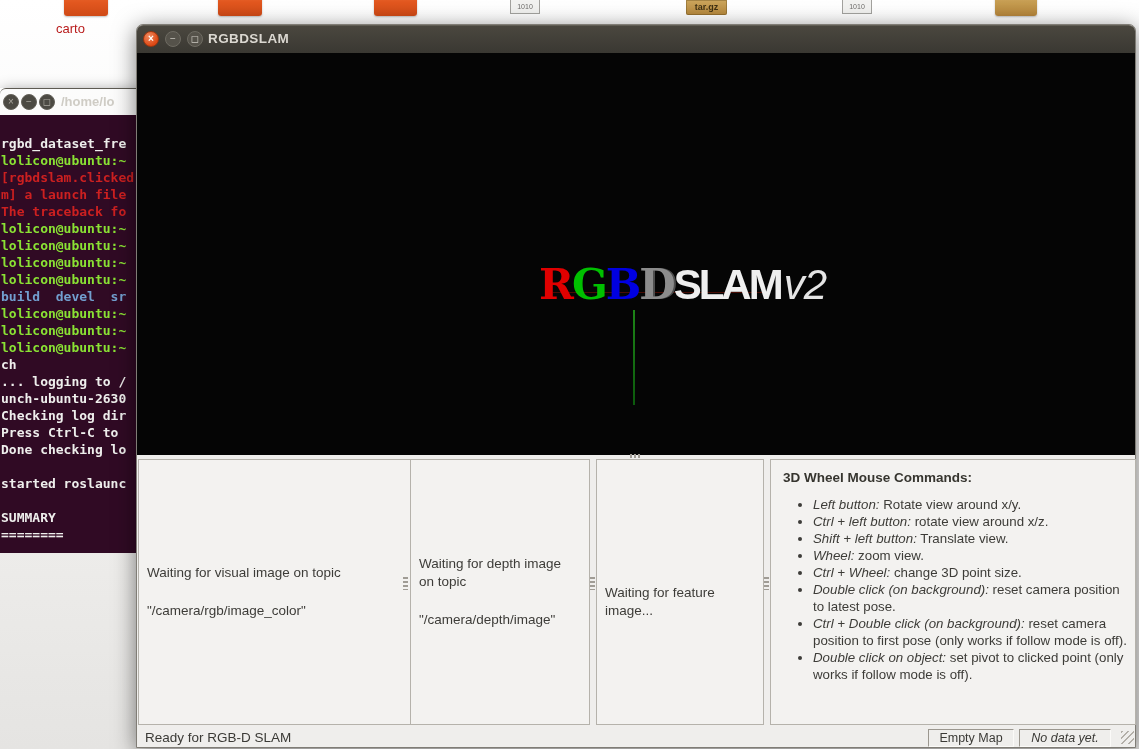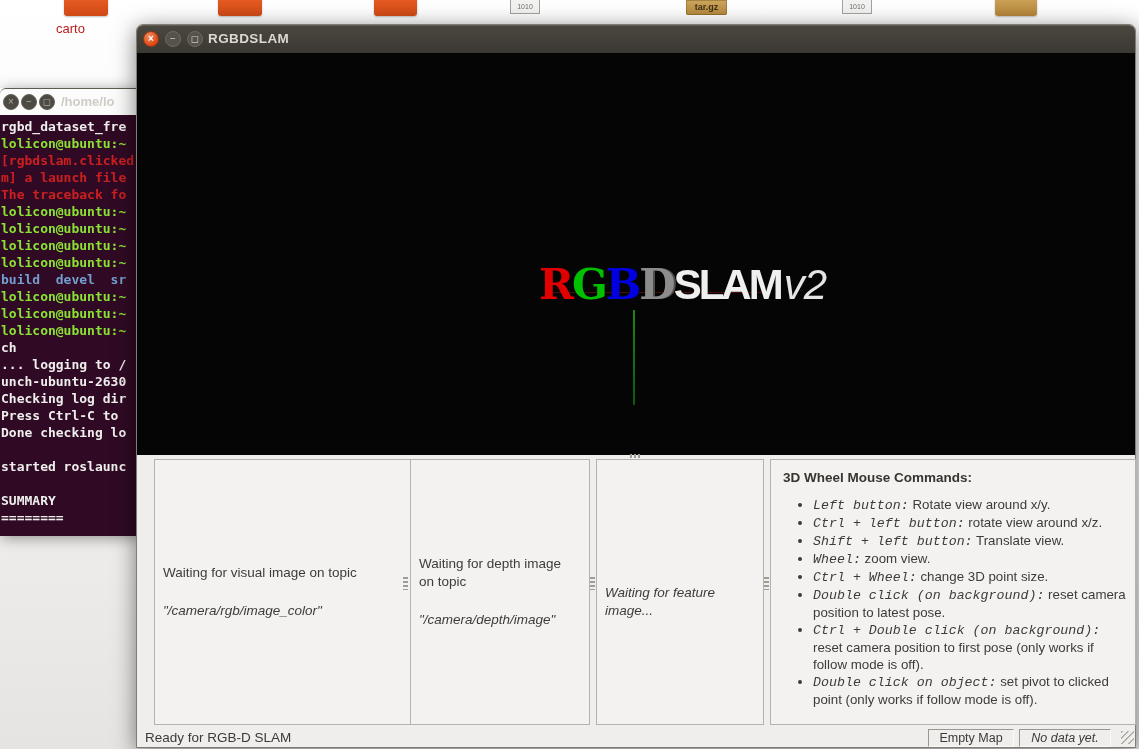--- a/index.html
+++ b/index.html
@@ -49,21 +49,21 @@
   }
   .wbtn{
     position:absolute;top:5px;width:16px;height:16px;border-radius:50%;
     box-sizing:border-box;font-size:10px;line-height:14px;text-align:center;
   }
   .term .wbtn{background:#4c4a43;border:1px solid #65625a;color:#aba89f;}
   .term .b-close{left:3px;}
   .term .b-min{left:21px;}
   .term .b-max{left:39px;}
   .term-body{
-    height:418px;background:#300a24;overflow:hidden;padding-top:3px;box-sizing:content-box;
+    height:418px;background:#300a24;overflow:hidden;padding-top:20px;box-sizing:content-box;
   }
   .tline{
     height:17px;line-height:17px;white-space:pre;overflow:hidden;
     font-family:"DejaVu Sans Mono","Liberation Mono",monospace;
     font-size:13px;font-weight:bold;padding-left:1px;
   }
   .t-w{color:#eeeeec;}
   .t-g{color:#8ae234;}
   .t-r{color:#cc2020;}
   .t-b{color:#729fcf;}
@@ -110,29 +110,29 @@
     background:repeating-linear-gradient(90deg,#a09c95 0 2px,transparent 2px 4px);}
   .vgrip{position:absolute;width:5px;height:13px;
     background:repeating-linear-gradient(#a09c95 0 2px,transparent 2px 4px);}
   
   .panel{
     position:absolute;top:434px;height:266px;background:#f3f2f0;
     border:1px solid #b5b2ab;box-sizing:border-box;color:#3d3c38;
   }
   .wait-panel{display:flex;flex-direction:column;justify-content:center;
     padding:0 10px 0 8px;font-size:13.5px;line-height:18px;}
-  .p1{left:17px;width:311px;}
+  .p1{left:1px;width:311px;}
   .p2{left:273px;width:180px;}
   .p3{left:459px;width:168px;}
   .p4{left:633px;width:366px;padding:10px 4px 0 12px;}
-  .ital{font-style:italic;margin-top:20px;}
+  .ital{margin-top:20px;}
   .cmd-title{font-size:13.5px;font-weight:bold;color:#36352f;}
   .cmd-list{margin:11px 0 0 0;padding-left:30px;font-size:13.3px;line-height:17px;color:#3d3c38;}
   .cmd-list li{margin:0;padding-left:0;}
-  .cmd-list i{font-style:italic;font-family:Liberation Mono, monospace;}
+  .cmd-list i{font-style:italic;}
   
   .statusbar{position:absolute;left:0;top:702px;width:998px;height:21px;font-size:13.5px;color:#3b3a36;padding-left:17px;}
   .status-ready{position:absolute;left:8px;top:3px;}
   .status-box{
     position:absolute;top:2px;height:18px;box-sizing:border-box;
     border:1px solid #9b978f;border-right-color:#fbfaf8;border-bottom-color:#fbfaf8;
     font-size:12.5px;line-height:16px;text-align:center;color:#3b3a36;background:#efeeec;
   }
   .sb-map{left:791px;width:86px;}
   .sb-data{left:882px;width:92px;font-style:italic;}

